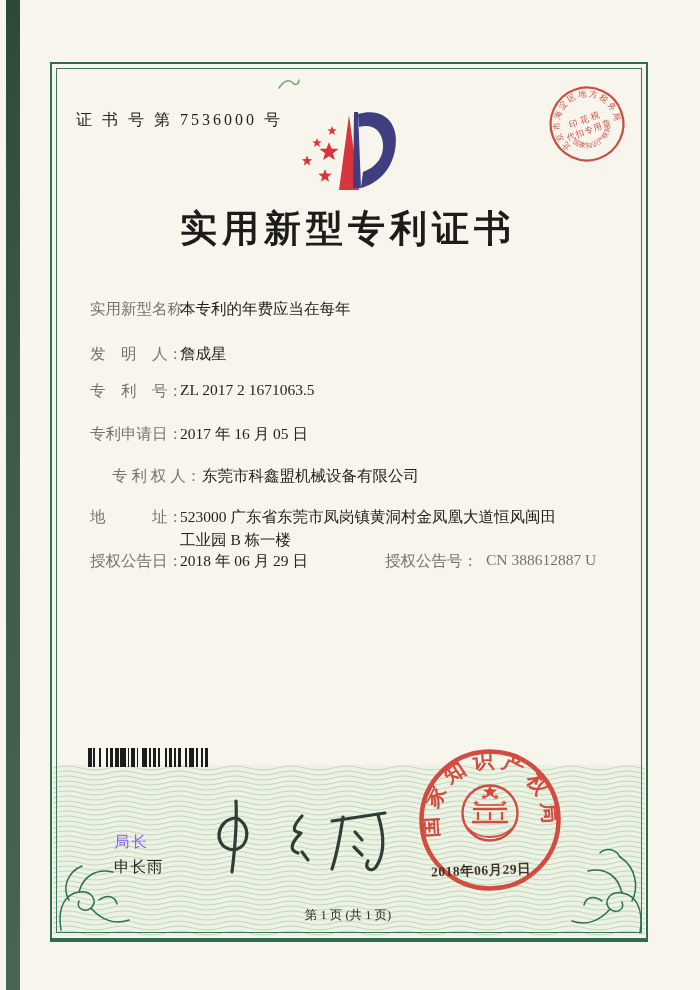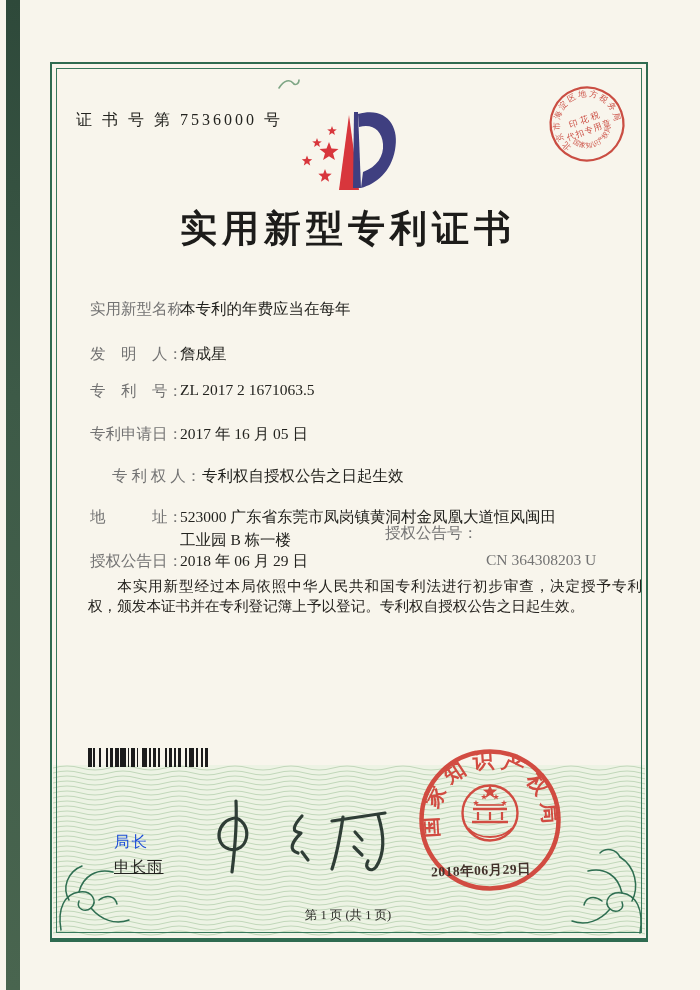--- a/index.html
+++ b/index.html
@@ -19,32 +19,32 @@
   
   #certno{left:76px;top:110px;font-size:16px;letter-spacing:3px;color:#23231f;}
   
   #title{left:50px;top:204px;width:596px;text-align:center;font-size:37px;
          font-weight:700;letter-spacing:5px;color:#1d1c1a;}
   
   .flabel{left:90px;font-size:15.5px;color:#737373;}
   .fvalue{left:180px;font-size:15.5px;color:#23231f;}
   #f0l,#f0v{top:299px;} #f1l,#f1v{top:344px;} #f2l,#f2v{top:381px;}
   #f3l,#f3v{top:424px;} #f4l,#f4v{top:466px;margin-left:22px;} #f5l,#f5v1{top:507px;}
-  #f5v2{top:530px;text-align:center;} #g1l,#g1v{top:551px;} #g2l{left:385px;top:523px;}
+  #f5v2{top:530px;text-align:center;} #g1l,#g1v{top:551px;} #g2l{left:385px;top:551px;}
   #g2v{left:486px;top:551px;}
   
   #body-text{left:88px;top:577px;width:554px;font-size:14.6px;line-height:19.6px;
              text-align:justify;color:#25231f;}
   #body-text p{margin:0;text-indent:2em;}
   
   #barcode{left:88px;top:748px;height:19px;font-size:0;}
   #barcode span{display:inline-block;height:19px;}
   
-  #role{left:114px;top:832px;font-size:15.5px;color:#1d4ed8;letter-spacing:2px;}
-  #signer{left:114px;top:857px;font-size:15.5px;color:#23231f;letter-spacing:1px;text-decoration:underline;}
+  #role{left:114px;top:832px;font-size:15.5px;color:#8b5cf6;letter-spacing:2px;}
+  #signer{left:114px;top:857px;font-size:15.5px;color:#23231f;letter-spacing:1px;}
   #sig-svg{left:205px;top:792px;}
   
   #seal{left:415px;top:745px;opacity:.93;}
   #seal-date{left:431px;top:861px;width:150px;font-size:13.5px;font-weight:700;
              color:#41302a;letter-spacing:.5px;transform:rotate(-2deg);}
   
   #tax-stamp{left:547px;top:84px;transform:rotate(-20deg);opacity:.9;}
   
   #footer{left:50px;top:907px;width:596px;text-align:center;font-size:12.5px;color:#2a2a26;}
   
@@ -157,31 +157,30 @@
 
 <div id="f0l" class="abs flabel">实用新型名称：</div>
 <div id="f0v" class="abs fvalue">本专利的年费应当在每年</div>
 <div id="f1l" class="abs flabel">发　明　人：</div>
 <div id="f1v" class="abs fvalue">詹成星</div>
 <div id="f2l" class="abs flabel">专　利　号：</div>
 <div id="f2v" class="abs fvalue">ZL 2017 2 1671063.5</div>
 <div id="f3l" class="abs flabel">专利申请日：</div>
 <div id="f3v" class="abs fvalue">2017 年 16 月 05 日</div>
 <div id="f4l" class="abs flabel">专 利 权 人：</div>
-<div id="f4v" class="abs fvalue">专利权自授权公告之日起生效</div>
+<div id="f4v" class="abs fvalue">东莞市科鑫盟机械设备有限公司</div>
 <div id="f5l" class="abs flabel">地　　　址：</div>
 <div id="f5v1" class="abs fvalue">523000 广东省东莞市凤岗镇黄洞村金凤凰大道恒风闽田</div>
 <div id="f5v2" class="abs fvalue">工业园 B 栋一楼</div>
 <div id="g1l" class="abs flabel">授权公告日：</div>
 <div id="g1v" class="abs fvalue">2018 年 06 月 29 日</div>
 <div id="g2l" class="abs flabel">授权公告号：</div>
-<div id="g2v" class="abs flabel">CN 364308203 U</div>
+<div id="g2v" class="abs flabel">CN 388612887 U</div>
 
 <div id="body-text" class="abs">
-  <p>本实用新型经过本局依照中华人民共和国专利法进行初步审查，决定授予专利权，颁发本证书并在专利登记簿上予以登记。专利权自授权公告之日起生效。</p>
 </div>
 
 <div id="barcode" class="abs"><span style="width: 3.6px; background: rgb(28, 28, 28);"></span><span style="width: 1.8px; background: transparent;"></span><span style="width: 1.8px; background: rgb(28, 28, 28);"></span><span style="width: 3.6px; background: transparent;"></span><span style="width: 1.8px; background: rgb(28, 28, 28);"></span><span style="width: 5.4px; background: transparent;"></span><span style="width: 1.8px; background: rgb(28, 28, 28);"></span><span style="width: 1.8px; background: transparent;"></span><span style="width: 3.6px; background: rgb(28, 28, 28);"></span><span style="width: 1.8px; background: transparent;"></span><span style="width: 3.6px; background: rgb(28, 28, 28);"></span><span style="width: 1.8px; background: transparent;"></span><span style="width: 5.4px; background: rgb(28, 28, 28);"></span><span style="width: 1.8px; background: transparent;"></span><span style="width: 1.8px; background: rgb(28, 28, 28);"></span><span style="width: 1.8px; background: transparent;"></span><span style="width: 3.6px; background: rgb(28, 28, 28);"></span><span style="width: 1.8px; background: transparent;"></span><span style="width: 1.8px; background: rgb(28, 28, 28);"></span><span style="width: 3.6px; background: transparent;"></span><span style="width: 5.4px; background: rgb(28, 28, 28);"></span><span style="width: 1.8px; background: transparent;"></span><span style="width: 1.8px; background: rgb(28, 28, 28);"></span><span style="width: 1.8px; background: transparent;"></span><span style="width: 3.6px; background: rgb(28, 28, 28);"></span><span style="width: 1.8px; background: transparent;"></span><span style="width: 1.8px; background: rgb(28, 28, 28);"></span><span style="width: 5.4px; background: transparent;"></span><span style="width: 1.8px; background: rgb(28, 28, 28);"></span><span style="width: 1.8px; background: transparent;"></span><span style="width: 3.6px; background: rgb(28, 28, 28);"></span><span style="width: 1.8px; background: transparent;"></span><span style="width: 1.8px; background: rgb(28, 28, 28);"></span><span style="width: 1.8px; background: transparent;"></span><span style="width: 3.6px; background: rgb(28, 28, 28);"></span><span style="width: 3.6px; background: transparent;"></span><span style="width: 1.8px; background: rgb(28, 28, 28);"></span><span style="width: 1.8px; background: transparent;"></span><span style="width: 5.4px; background: rgb(28, 28, 28);"></span><span style="width: 1.8px; background: transparent;"></span><span style="width: 1.8px; background: rgb(28, 28, 28);"></span><span style="width: 3.6px; background: transparent;"></span><span style="width: 1.8px; background: rgb(28, 28, 28);"></span><span style="width: 1.8px; background: transparent;"></span><span style="width: 3.6px; background: rgb(28, 28, 28);"></span><span style="width: 1.8px; background: transparent;"></span></div>
 
 <div id="role" class="abs">局长</div>
 <div id="signer" class="abs">申长雨</div>
 <svg id="sig-svg" class="abs" width="195" height="88" viewBox="0 0 195 88">
   <g stroke="#2f3d36" stroke-width="3.2" fill="none" stroke-linecap="round" stroke-linejoin="round">
     <path d="M30 26 C 12 28 8 52 24 57 C 43 62 49 33 31 26"></path>
     <path d="M31 9 C 32 30 30 56 27 80"></path>

